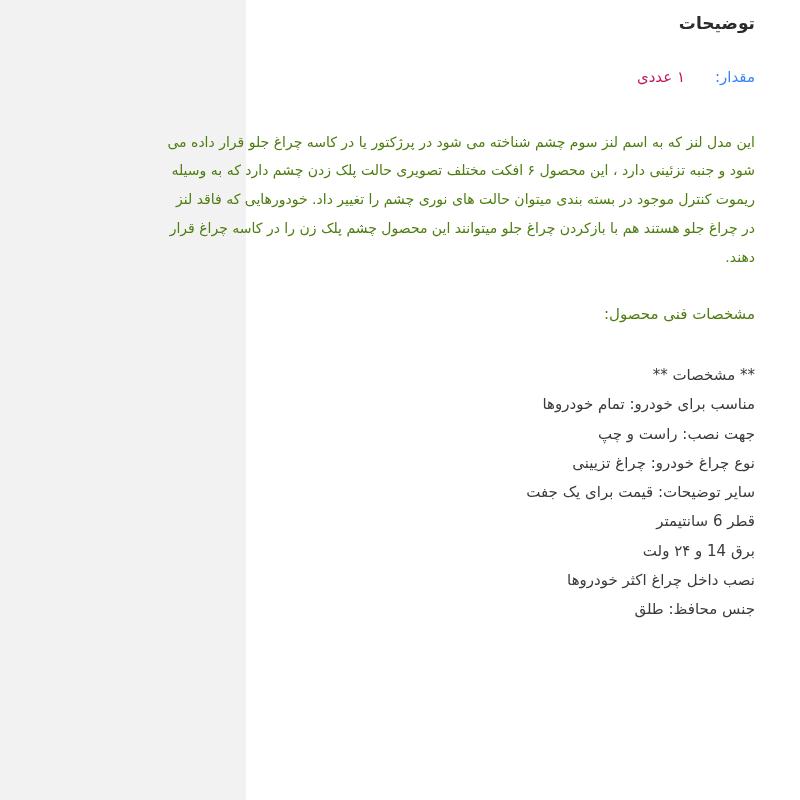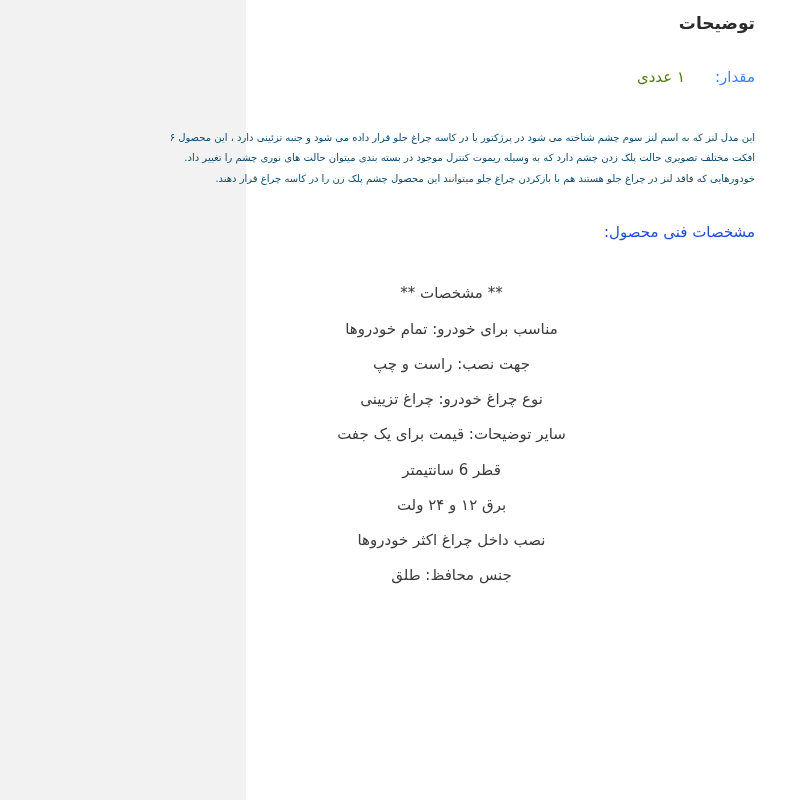--- a/index.html
+++ b/index.html
@@ -55,46 +55,45 @@
     gap: 30px;
     font-size: 15px;
     color: #3b3b3b;
     margin-bottom: 42px;
   }
   .qty-label {
     font-weight: normal;
     color: #3b82f6;
   }
   .qty-value {
-    color: #4d7c0f;
+    color: #be185d;
   }
   .para {
-    font-size: 10px;
+    font-size: 14px;
     line-height: 2.05;
     margin: 0 0 28px 11px;
-    color: #0c4a6e;
+    color: #4d7c0f;
   }
   .section-heading {
     font-size: 15px;
     line-height: 2.0;
     margin: 16px 0 32px 0;
-    color: #1d4ed8;
+    color: #4d7c0f;
   }
   .spec-list {
     list-style: none;
     margin: 0;
     padding: 0;
     font-size: 15px;
     line-height: 1.95;
     color: #3b3b3b;
   }
   .spec-list li {
-    margin: 6px;
+    margin: 0;
     padding: 0;
-    text-align: center;
   }
 </style>
 </head>
 <body>
 
 <div class="page">
 
   <div class="left-gutter"></div>
 
   <div class="content">
@@ -111,19 +110,19 @@
 
     <p class="section-heading">مشخصات فنی محصول:</p>
 
     <ul class="spec-list">
       <li>** مشخصات **</li>
       <li>مناسب برای خودرو: تمام خودروها</li>
       <li>جهت نصب: راست و چپ</li>
       <li>نوع چراغ خودرو: چراغ تزیینی</li>
       <li>سایر توضیحات: قیمت برای یک جفت</li>
       <li>قطر 6 سانتیمتر</li>
-      <li>برق ۱۲ و ۲۴ ولت</li>
+      <li>برق 14 و ۲۴ ولت</li>
       <li>نصب داخل چراغ اکثر خودروها</li>
       <li>جنس محافظ: طلق</li>
     </ul>
 
   </div>
 </div>
 
 </body></html>

